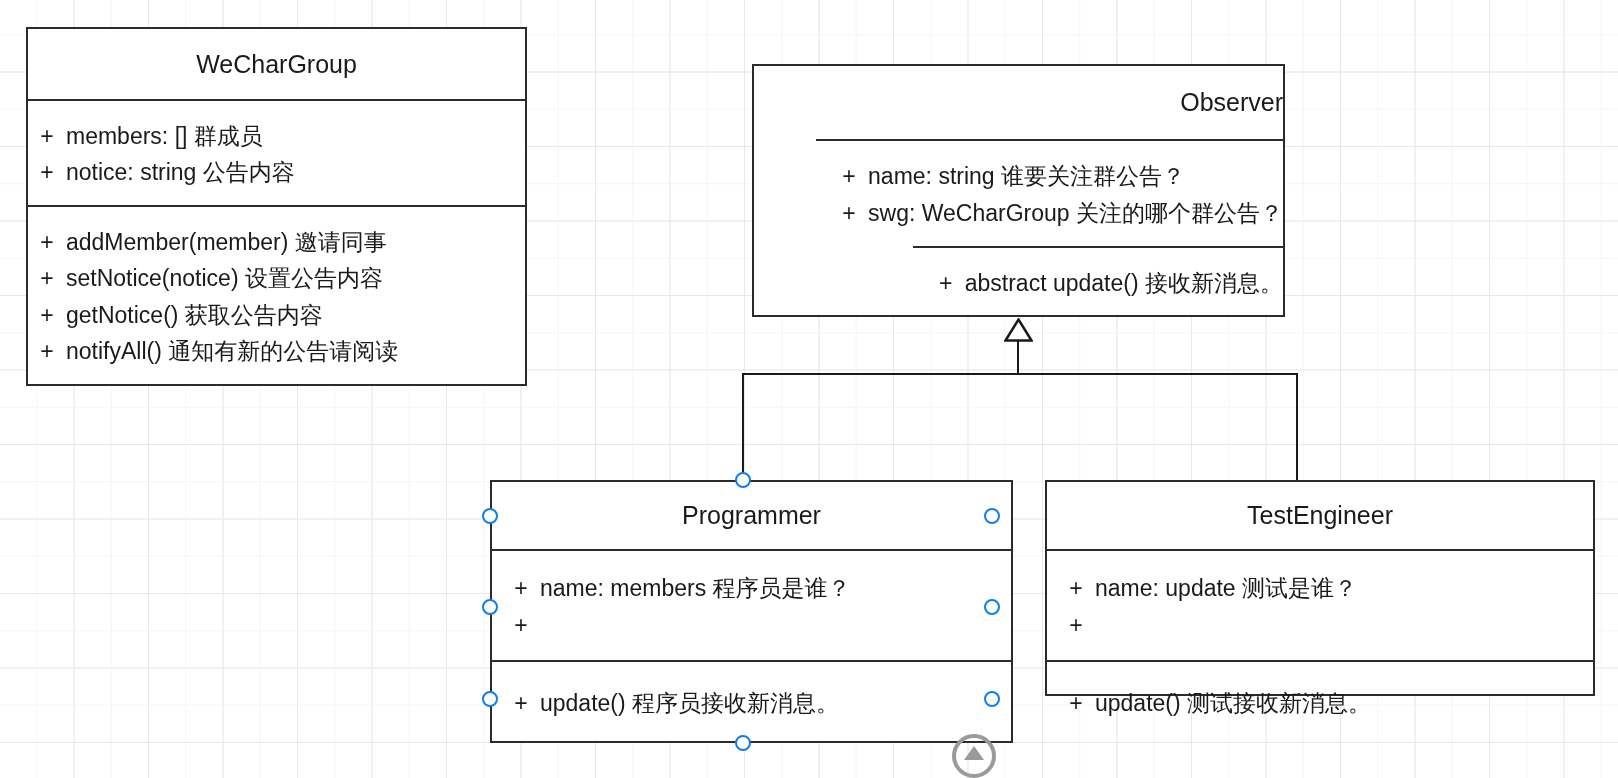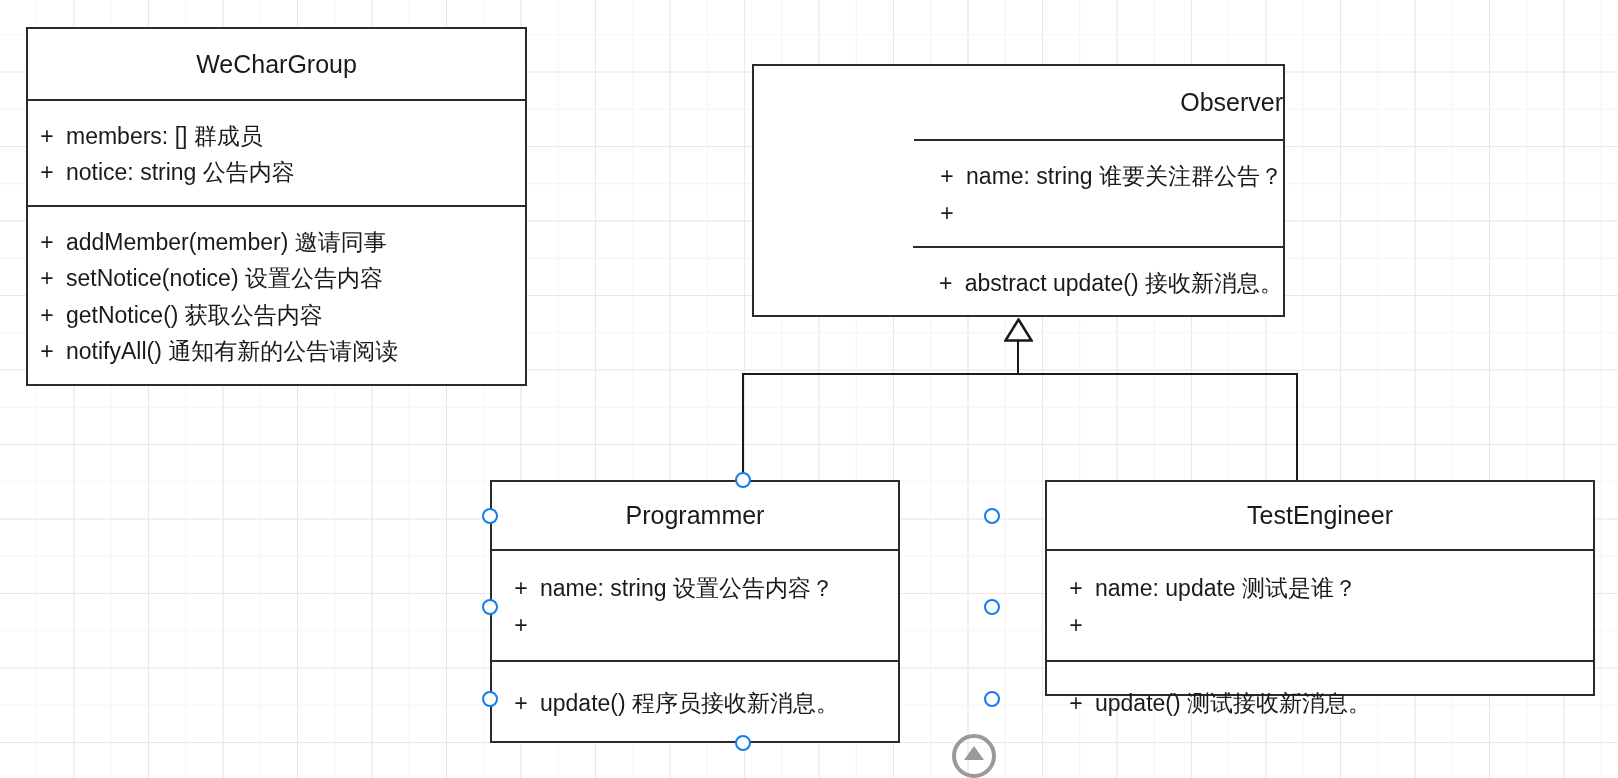--- a/index.html
+++ b/index.html
@@ -82,21 +82,21 @@
   #box-wechargroup .uml-title       { height: 70px; }
   #box-wechargroup .comp-attrs      { height: 106px; }
   #box-wechargroup .comp-ops        { height: 179px; }
 
   #box-observer { left: 752px; top: 64px; width: 533px; height: 253px; align-items: flex-end; }
   #box-observer .uml-title          { height: 73px; }
   #box-observer .comp-attrs         { height: 107px; }
   #box-observer .comp-ops           { height: 71px; }
   #box-observer .uml-row            { padding-left: 14px; }
 
-  #box-programmer { left: 490px; top: 480px; width: 410px; height: 263px; }
+  #box-programmer { left: 490px; top: 480px; width: 523px; height: 263px; }
   #box-programmer .uml-title        { height: 67px; }
   #box-programmer .comp-attrs       { height: 111px; }
   #box-programmer .comp-ops         { height: 83px; }
   #box-programmer .uml-row          { padding-left: 10px; }
 
   #box-testengineer { left: 1045px; top: 480px; width: 550px; height: 216px; }
   #box-testengineer .uml-title      { height: 67px; }
   #box-testengineer .comp-attrs     { height: 111px; }
   #box-testengineer .comp-ops       { height: 83px; }
   #box-testengineer .uml-row        { padding-left: 10px; }
@@ -182,20 +182,21 @@
   <div class="uml-class" id="box-observer">
     <div class="uml-title">Observer</div>
 
     <div class="uml-compartment comp-attrs">
       <div class="uml-row">
         <span class="uml-vis">+</span>
         <span class="uml-sig">name: string 谁要关注群公告？</span>
       </div>
       <div class="uml-row">
         <span class="uml-vis">+</span>
+        <span class="uml-sig">swg: WeCharGroup 关注的哪个群公告？</span>
       </div>
     </div>
 
     <div class="uml-compartment comp-ops">
       <div class="uml-row">
         <span class="uml-vis">+</span>
         <span class="uml-sig">abstract update() 接收新消息。</span>
       </div>
     </div>
   </div>
@@ -207,21 +208,21 @@
   <div class="conn conn-h" style="left:742px; top:373px; width:556px;"></div>
   <div class="conn conn-v" style="left:742px; top:373px; height:108px;"></div>
   <div class="conn conn-v" style="left:1296px; top:373px; height:108px;"></div>
 
   <div class="uml-class" id="box-programmer">
     <div class="uml-title">Programmer</div>
 
     <div class="uml-compartment comp-attrs">
       <div class="uml-row">
         <span class="uml-vis">+</span>
-        <span class="uml-sig">name: string 设置公告内容？</span>
+        <span class="uml-sig">name: members 程序员是谁？</span>
       </div>
       <div class="uml-row">
         <span class="uml-vis">+</span>
       </div>
     </div>
 
     <div class="uml-compartment comp-ops">
       <div class="uml-row">
         <span class="uml-vis">+</span>
         <span class="uml-sig">update() 程序员接收新消息。</span>

